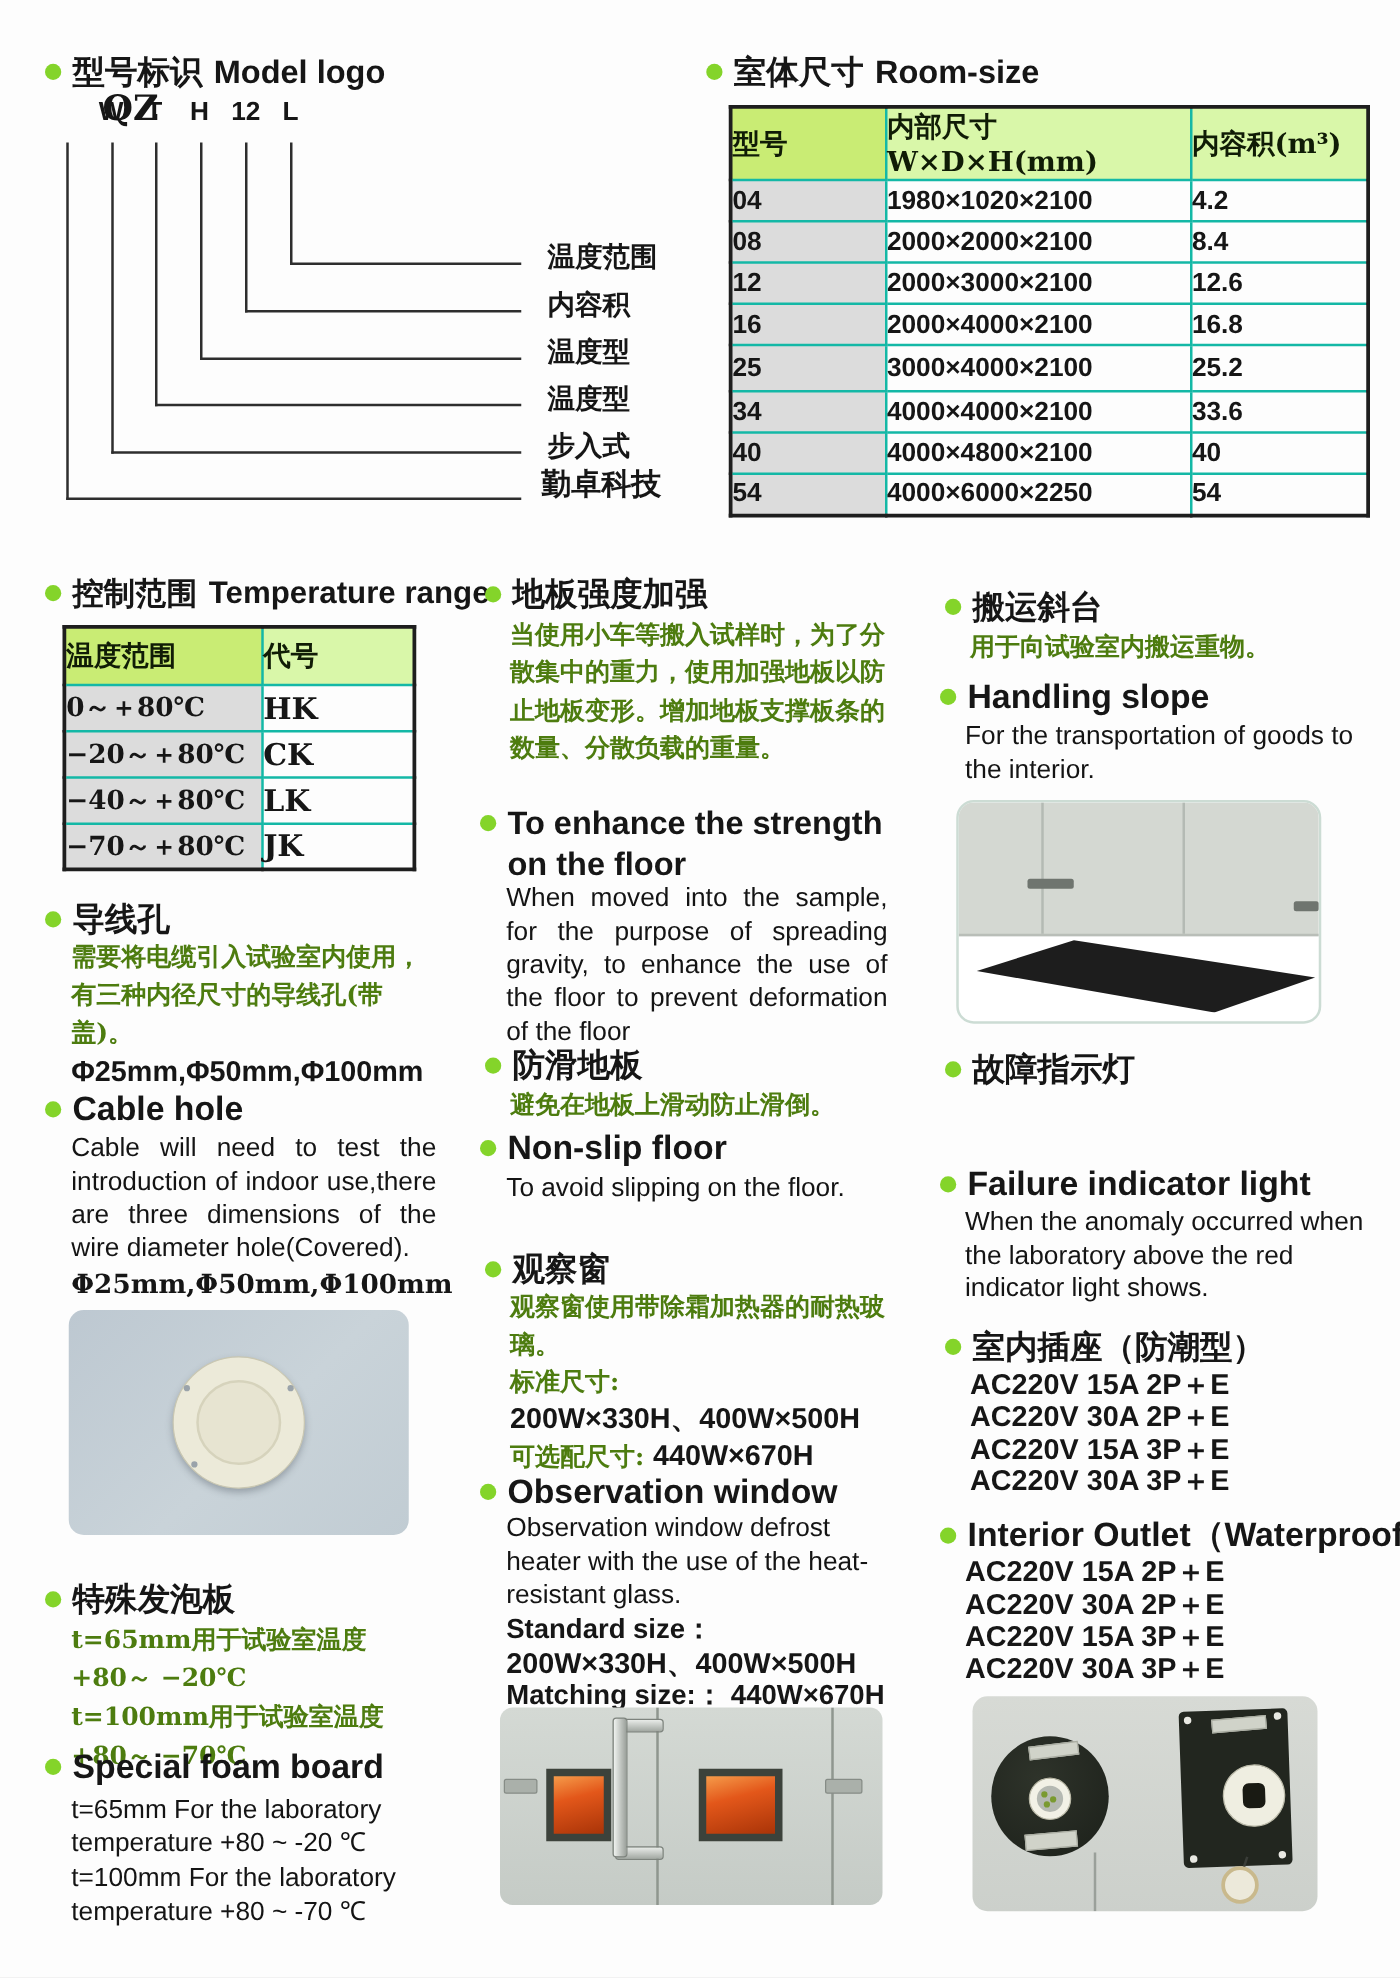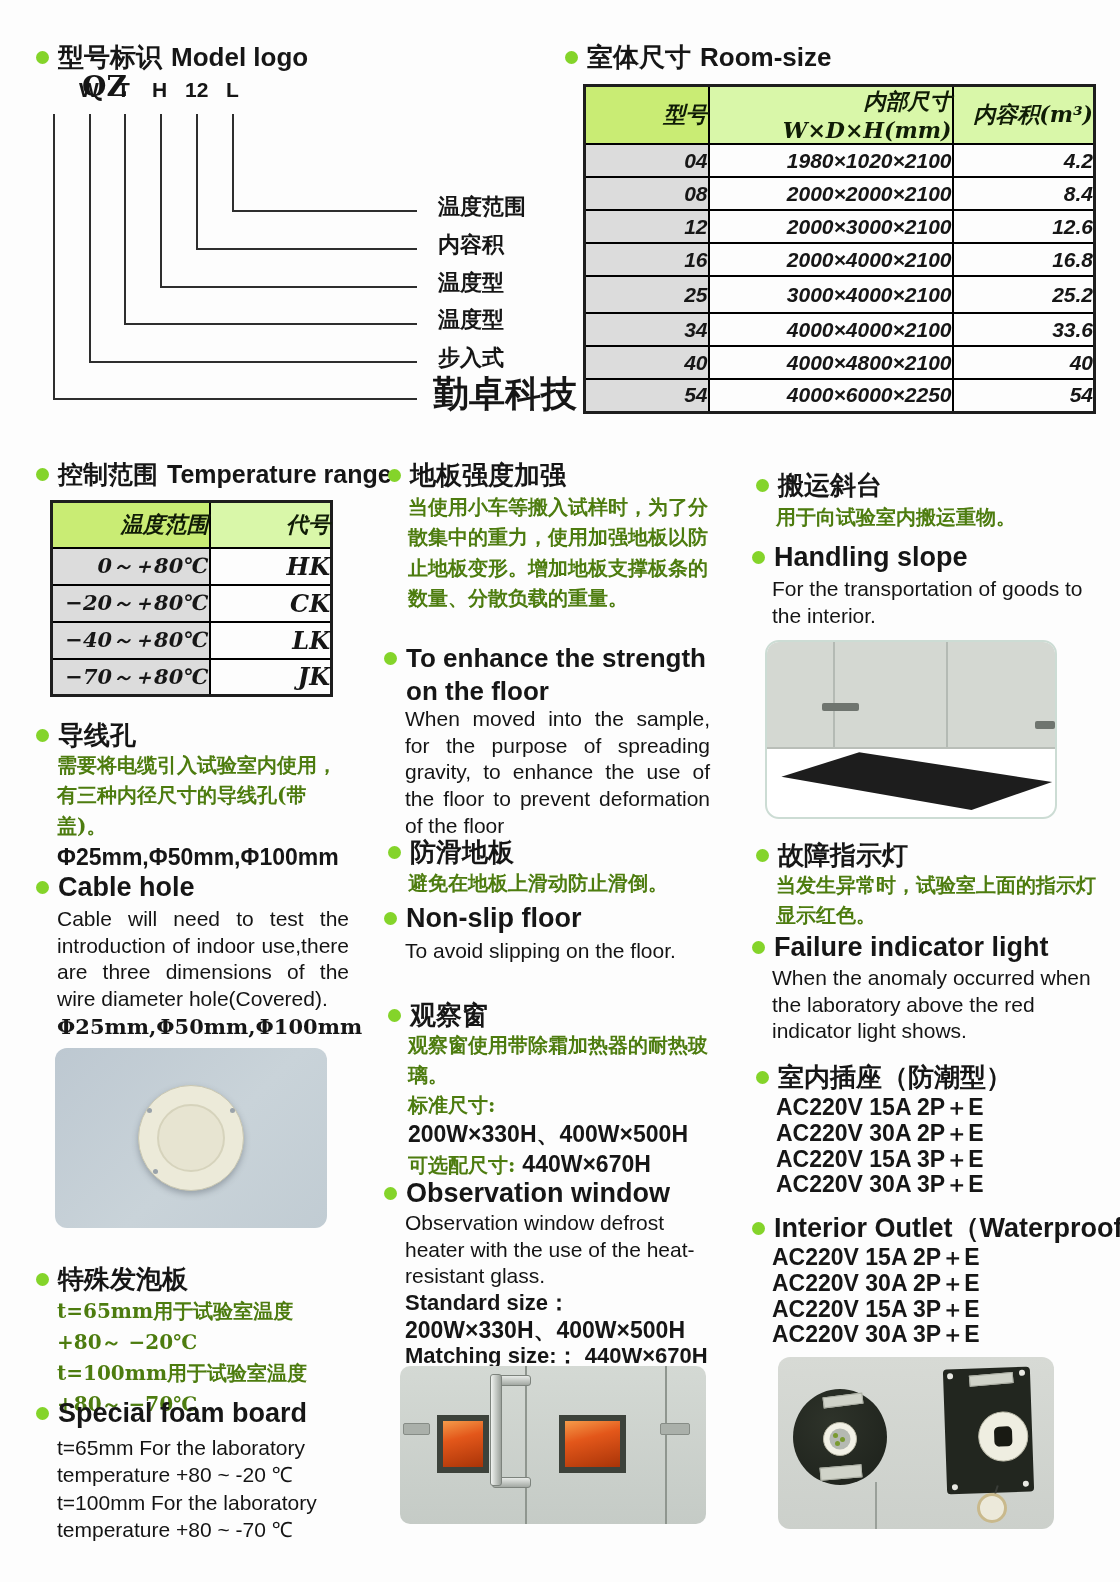--- a/index.html
+++ b/index.html
@@ -15,21 +15,21 @@
   .enbody{font-size:21px;line-height:1.27;color:#141414;}
   .just{text-align:justify;}
   .sans-line{font-family:"Liberation Sans",sans-serif;font-weight:bold;font-size:22px;line-height:1.22;}
   .serif-line{font-family:"DejaVu Serif",serif;font-weight:bold;font-size:21px;}
   .conn{position:absolute;border-left:2px solid #2e2e2e;border-bottom:2px solid #2e2e2e;}
   .dlabel{position:absolute;font-family:"DejaVu Serif",serif;font-weight:bold;font-size:22px;line-height:1;}
   .codeQZ{position:absolute;font-family:"DejaVu Serif",serif;font-weight:bold;font-size:28px;margin-left:48px;}
   .codeL{position:absolute;font-family:"Liberation Sans",sans-serif;font-weight:bold;font-size:21px;}
 
   table.spec{border-collapse:collapse;position:absolute;table-layout:fixed;}
-  table.spec td,table.spec th{border:2px solid #000000;text-align:right;vertical-align:middle;padding:0;font-style:italic;}
+  table.spec td,table.spec th{border:2px solid #14b8a6;text-align:left;vertical-align:middle;padding:0;}
   table.spec{border:3px solid #1e1e1e;}
   .hgreen1{background:#c9ec74;}
   .hgreen2{background:#d9f7a9;}
   .cgray{background:#dcdcdc;}
   .thzh{font-family:"DejaVu Serif",serif;font-weight:bold;font-size:22px;color:#101c06;}
   .num{font-family:"Liberation Sans",sans-serif;font-weight:bold;font-size:21px;}
   .code-serif{font-family:"DejaVu Serif",serif;font-weight:bold;font-size:24px;}
   .trange{font-family:"DejaVu Serif",serif;font-weight:bold;font-size:21px;}
 
   .photo{position:absolute;border-radius:12px;overflow:hidden;}
@@ -97,21 +97,21 @@
   <div class="conn" style="left:124px;top:114px;width:291px;height:209px;"></div>
   <div class="conn" style="left:160px;top:114px;width:255px;height:172px;"></div>
   <div class="conn" style="left:196px;top:114px;width:219px;height:134px;"></div>
   <div class="conn" style="left:232px;top:114px;width:183px;height:96px;"></div>
 
   <span class="dlabel" style="left:438px;top:195px;">温度范围</span>
   <span class="dlabel" style="left:438px;top:233px;">内容积</span>
   <span class="dlabel" style="left:438px;top:271px;">温度型</span>
   <span class="dlabel" style="left:438px;top:308px;">温度型</span>
   <span class="dlabel" style="left:438px;top:346px;">步入式</span>
-  <span class="dlabel" style="left:433px;top:375px;font-size:36px;">勤卓科技</span>
+  <span class="dlabel" style="left:433px;top:375px;font-size:24px;">勤卓科技</span>
 
   <div class="head" style="left:565px;top:40px;">
     <span class="dot"></span>
     <span class="tzh f26">室体尺寸</span>
     <span class="ten f26">Room-size</span>
   </div>
 
   <table class="spec" style="left:583px;top:84px;width:510px;">
     <colgroup>
         <col style="width:124px;">
@@ -326,21 +326,20 @@
       <div class="latch" style="left:19%;top:58%;width:13%;"></div>
       <div class="latch" style="left:93%;top:75%;width:7%;"></div>
     </div>
     <div class="slope-ramp"></div>
   </div>
 
   <div class="head" style="left:756px;top:838px;">
     <span class="dot"></span>
     <span class="tzh f26">故障指示灯</span>
   </div>
-  <div class="abs zhbody" style="left:776px;top:870px;width:320px;">当发生异常时，试验室上面的指示灯显示红色。</div>
 
   <div class="head" style="left:752px;top:932px;">
     <span class="dot"></span>
     <span class="ten f27">Failure indicator light</span>
   </div>
   <div class="abs enbody" style="left:772px;top:965px;width:322px;">When the anomaly occurred when the laboratory above the red indicator light shows.</div>
 
   <div class="head" style="left:756px;top:1060px;">
     <span class="dot"></span>
     <span class="tzh f26">室内插座（防潮型）</span>

